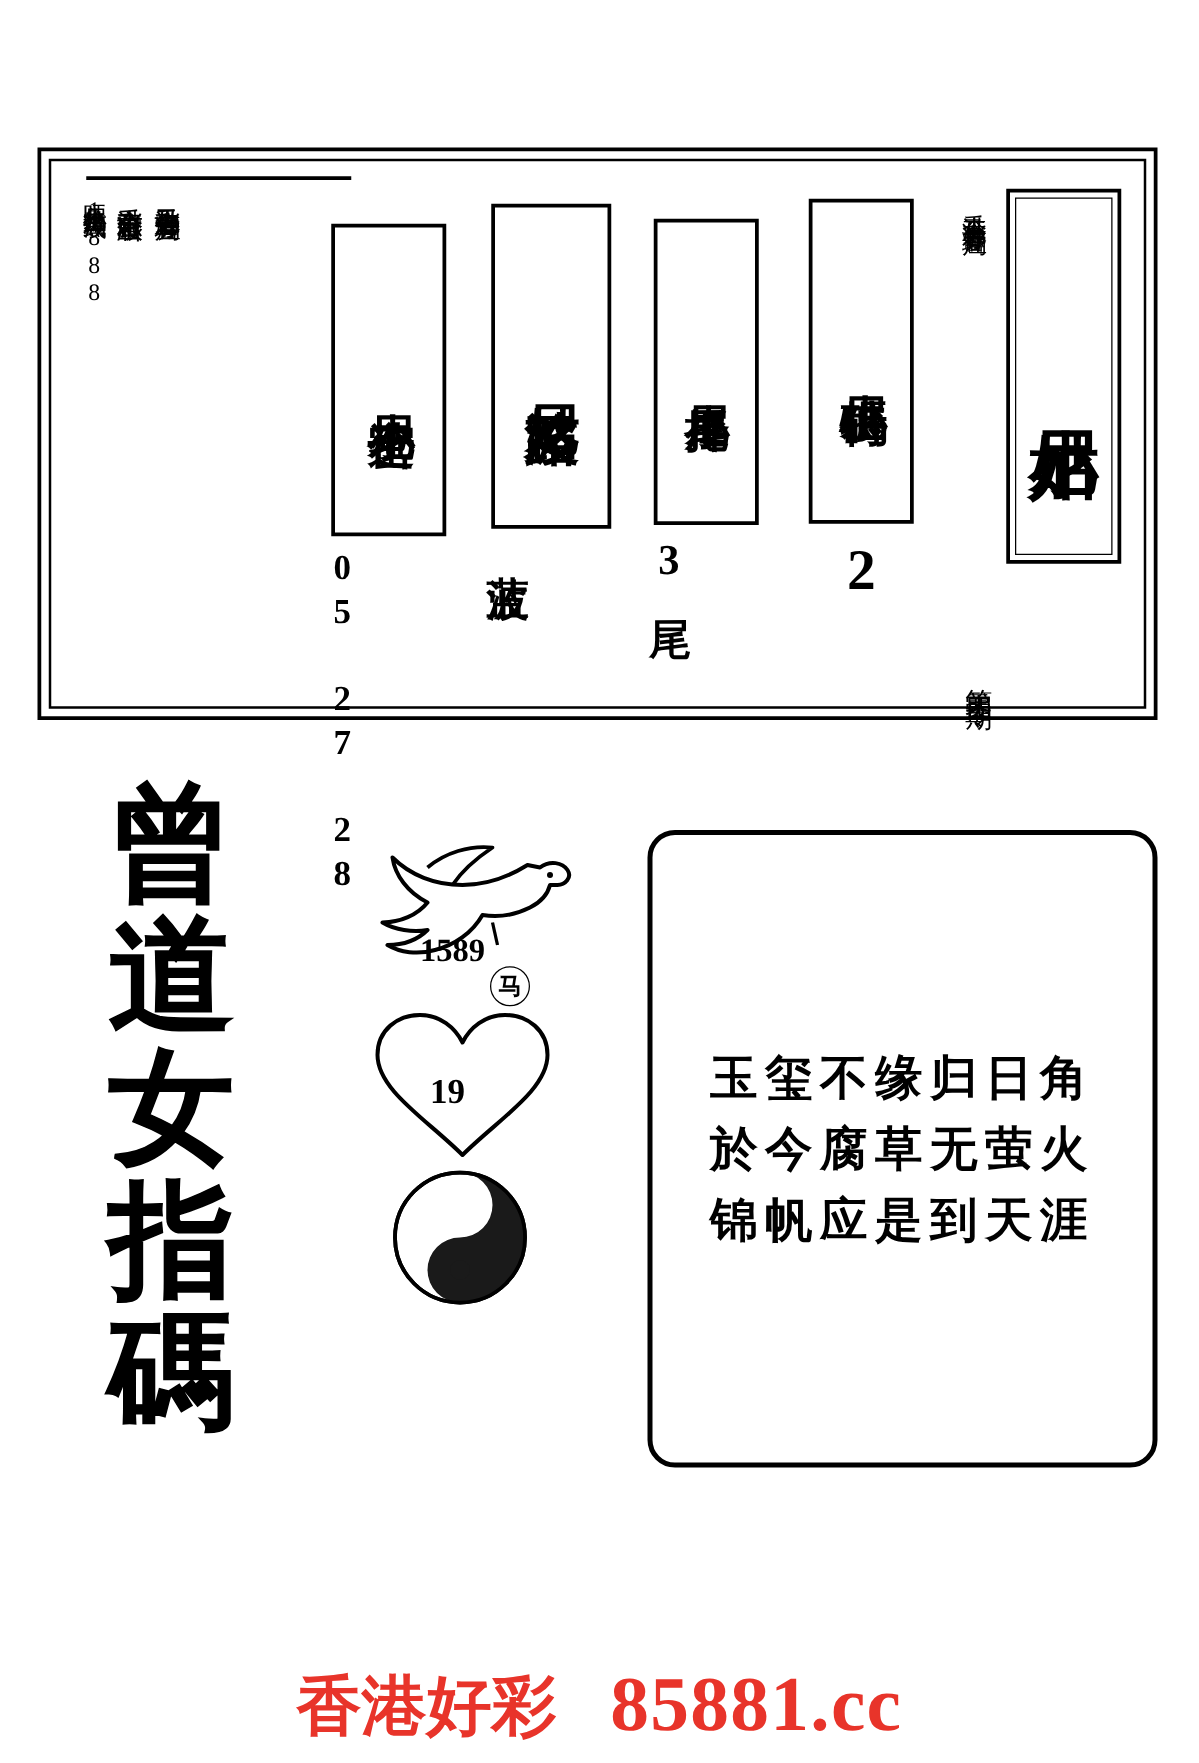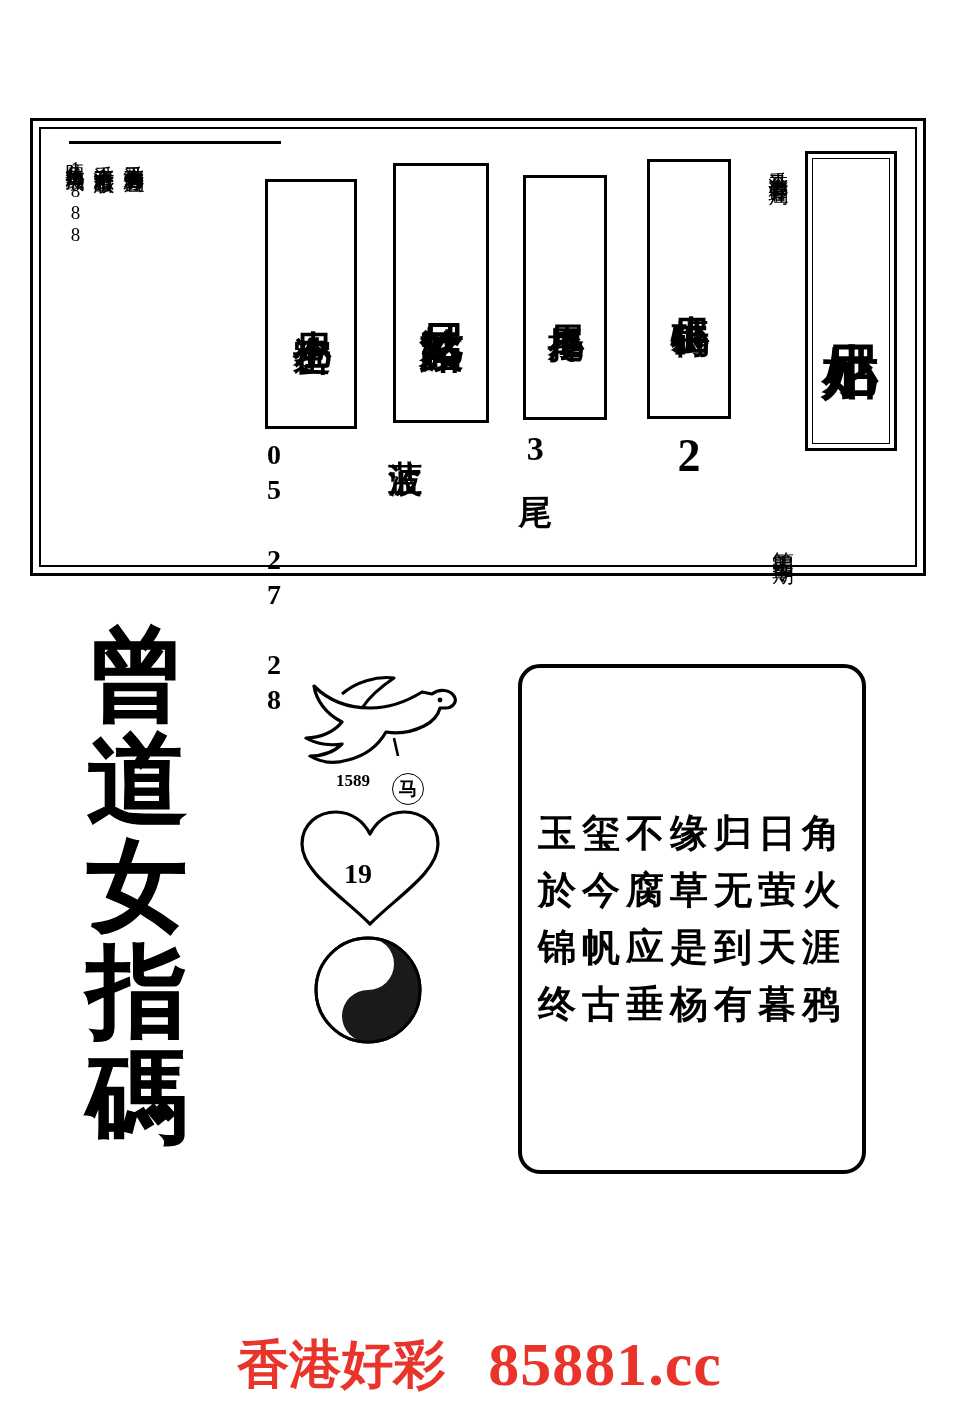--- a/index.html
+++ b/index.html
@@ -175,37 +175,37 @@
     top: 660px;
     width: 200px;
     height: 420px;
   }
   .sym-num {
     position: absolute;
     font-family: "Liberation Serif", serif;
     font-size: 26px;
     font-weight: 600;
   }
-  #bird-num { left: 54px; top: 86px; font-size: 17px; margin-top: 25px; }
+  #bird-num { left: 54px; top: 86px; font-size: 26px; }
   #bird-zodiac {
     left: 110px; top: 113px;
     font-size: 19px;
     width: 30px; height: 30px;
     border: 1.5px solid #000; border-radius: 50%;
     display: flex; align-items: center; justify-content: center;
   }
   #heart-num { left: 62px; top: 198px; font-size: 28px; }
   #yin-num { left: 62px; top: 295px; font-size: 26px; color: #fff; }
 
   
   .poem {
     position: absolute;
     left: 518px;
     top: 664px;
-    width: 348px;
+    width: 408px;
     height: 510px;
     border: 4px solid #000;
     border-radius: 22px;
     box-sizing: border-box;
     display: flex;
     flex-direction: column;
     justify-content: center;
     gap: 6px;
     padding: 18px 10px;
   }
@@ -340,19 +340,18 @@
     <circle cx="86" cy="96" r="8" fill="#1a1a1a"></circle>
     <circle cx="86" cy="70" r="52" fill="none" stroke="#000" stroke-width="3"></circle>
   </svg>
   <div class="sym-num" id="yin-num">28</div>
 </div>
 
 <div class="poem">
   <div class="pline">玉玺不缘归日角</div>
   <div class="pline">於今腐草无萤火</div>
   <div class="pline">锦帆应是到天涯</div>
-  <div class="pline">终古垂杨有暮鸦</div>
 </div>
 
 <div class="footer">
   <div class="cn">香港好彩</div>
   <div class="url">85881.cc</div>
 </div>
 
 </body></html>

